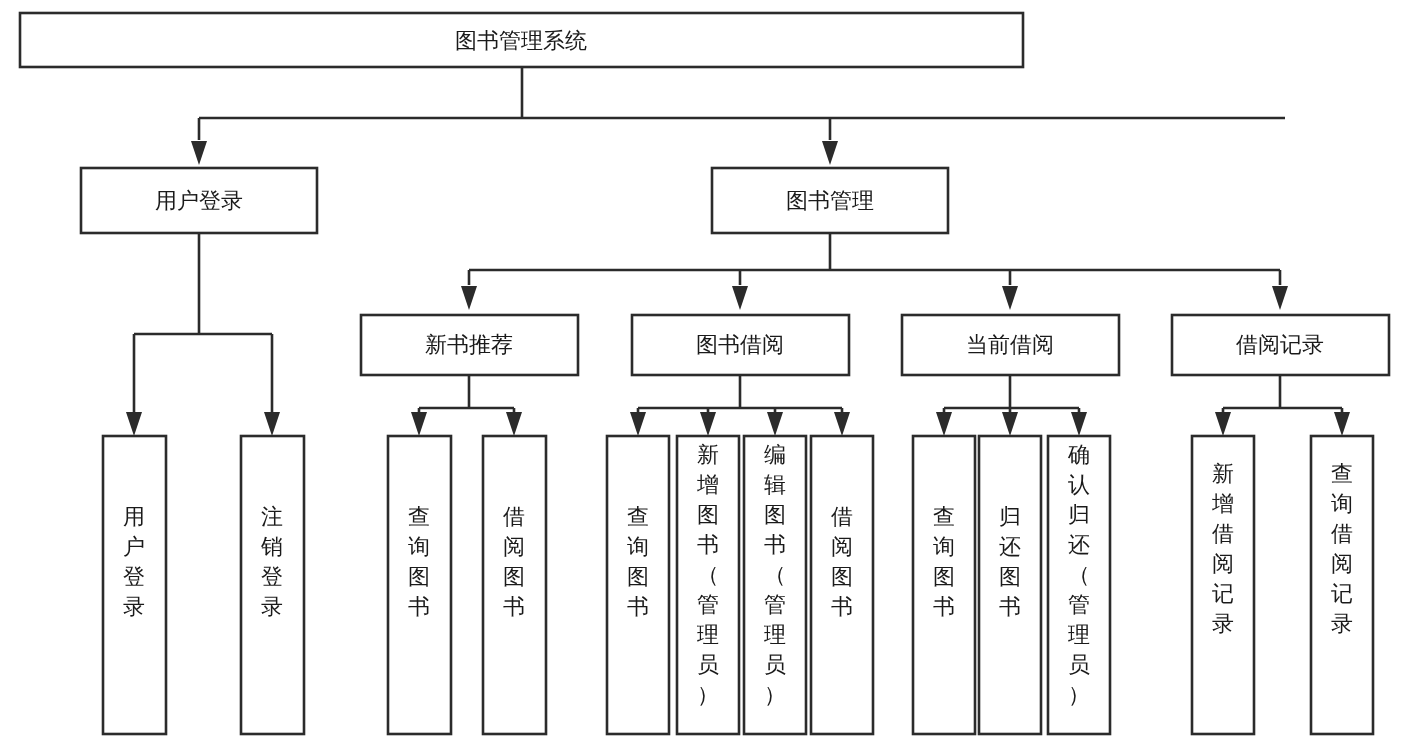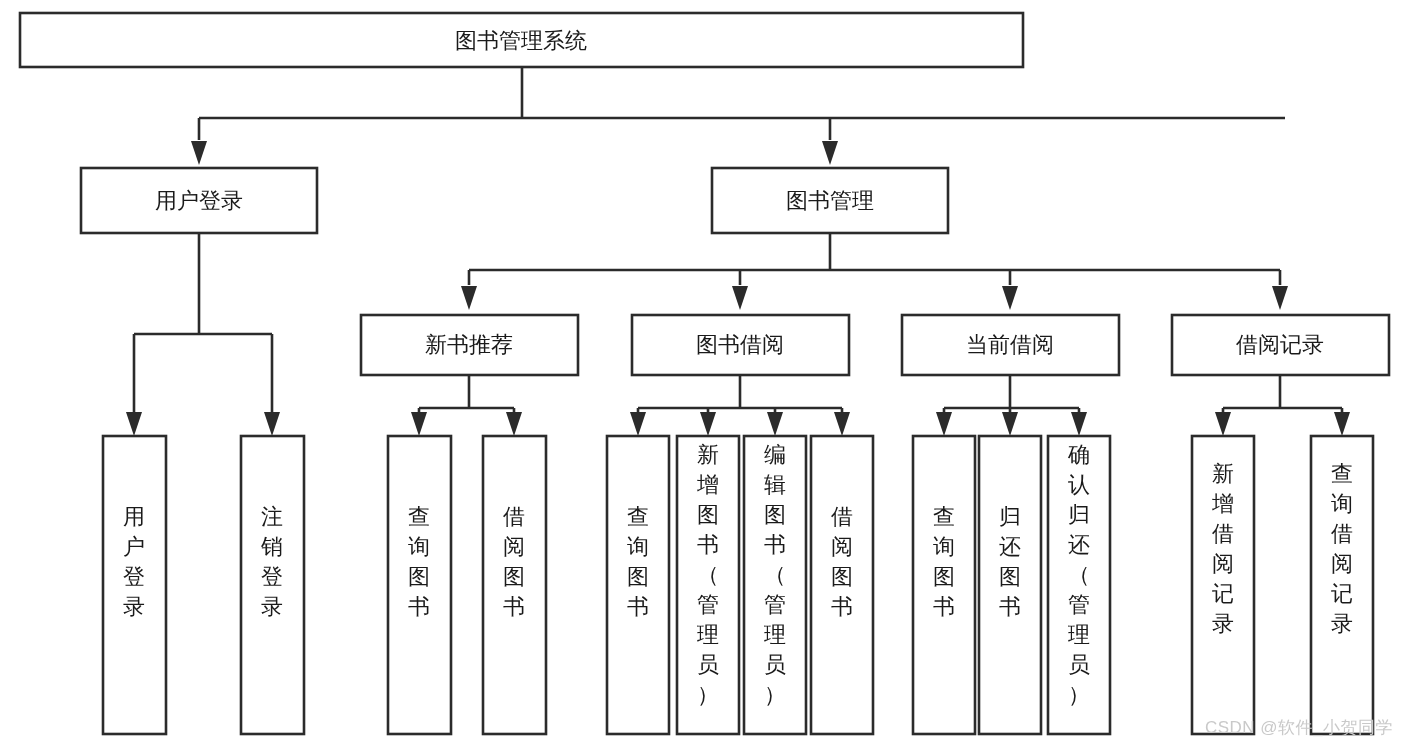--- a/index.html
+++ b/index.html
@@ -248,15 +248,14 @@
       <text class="node-label-vert" x="1223" y="481"><tspan x="1223" y="481">新</tspan><tspan x="1223" y="511">增</tspan><tspan x="1223" y="541">借</tspan><tspan x="1223" y="571">阅</tspan><tspan x="1223" y="601">记</tspan><tspan x="1223" y="631">录</tspan></text>
     </g>
 
     <g>
       <rect class="node-box" x="1311" y="436" width="62" height="298"></rect>
       <text class="node-label-vert" x="1342" y="481"><tspan x="1342" y="481">查</tspan><tspan x="1342" y="511">询</tspan><tspan x="1342" y="541">借</tspan><tspan x="1342" y="571">阅</tspan><tspan x="1342" y="601">记</tspan><tspan x="1342" y="631">录</tspan></text>
     </g>
 
   </svg>
 
-  <div class="watermark">CSDN @软件_小贺同学</div>
 
 </div>
 
 </body></html>

